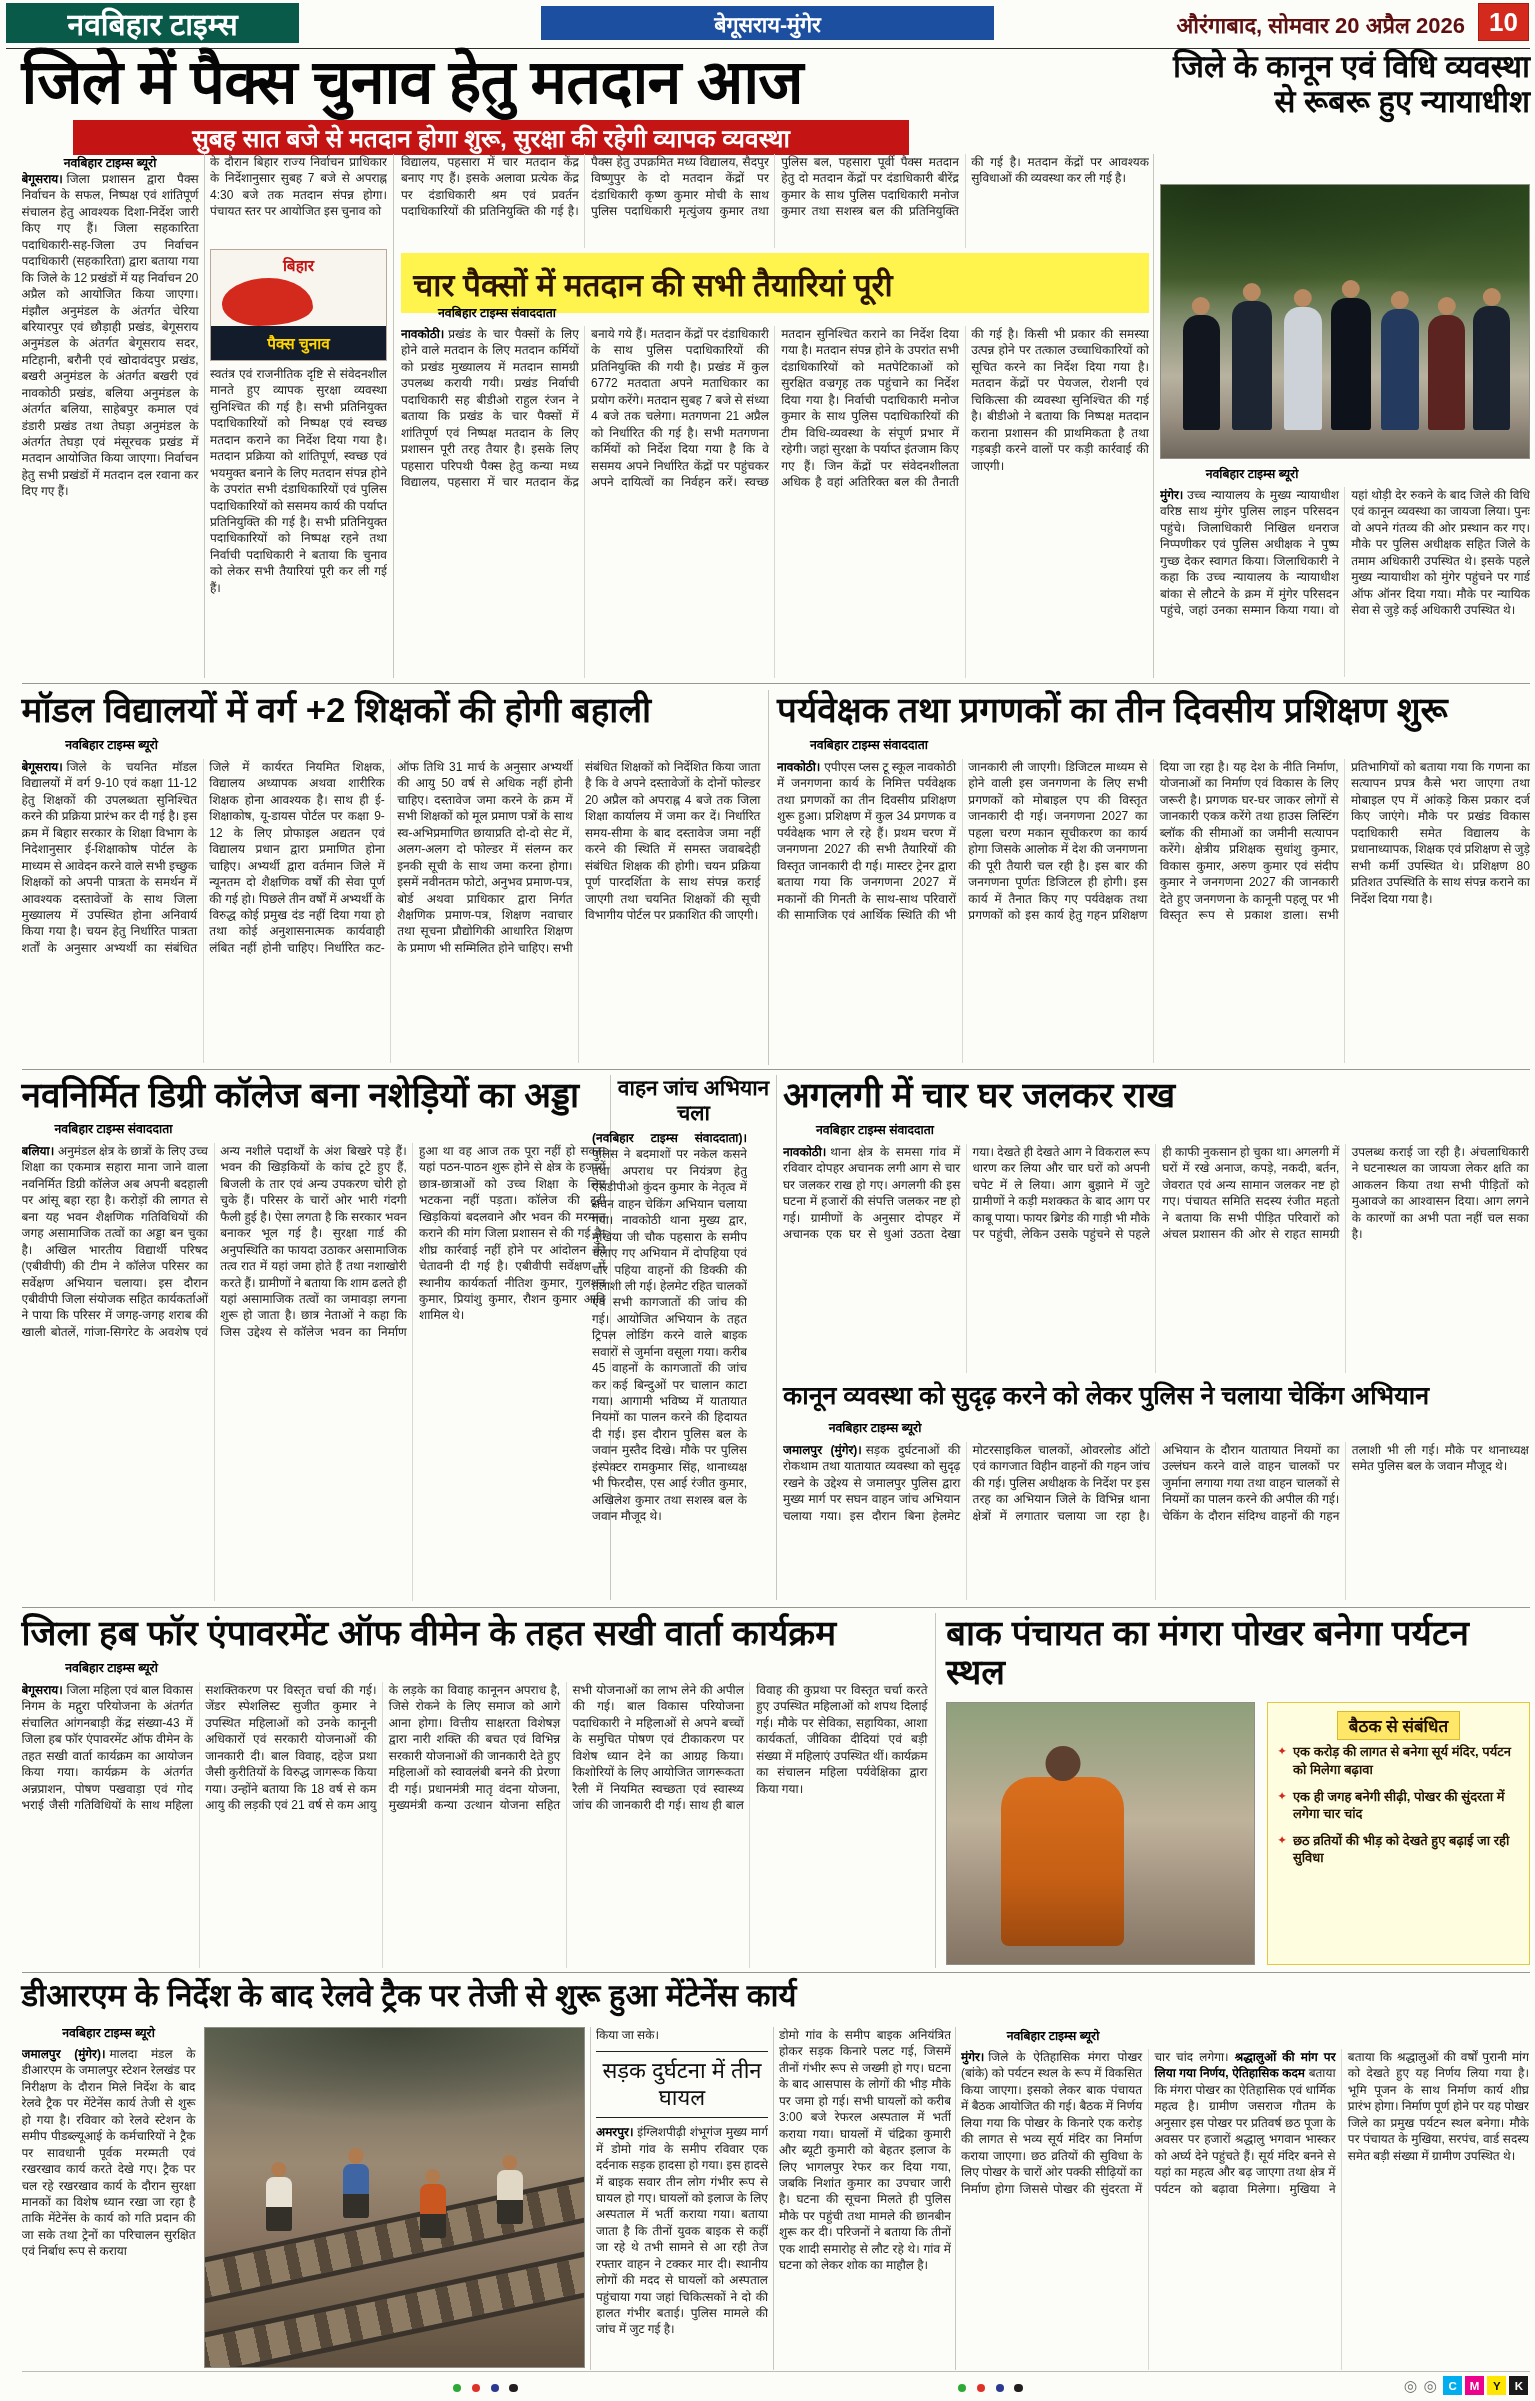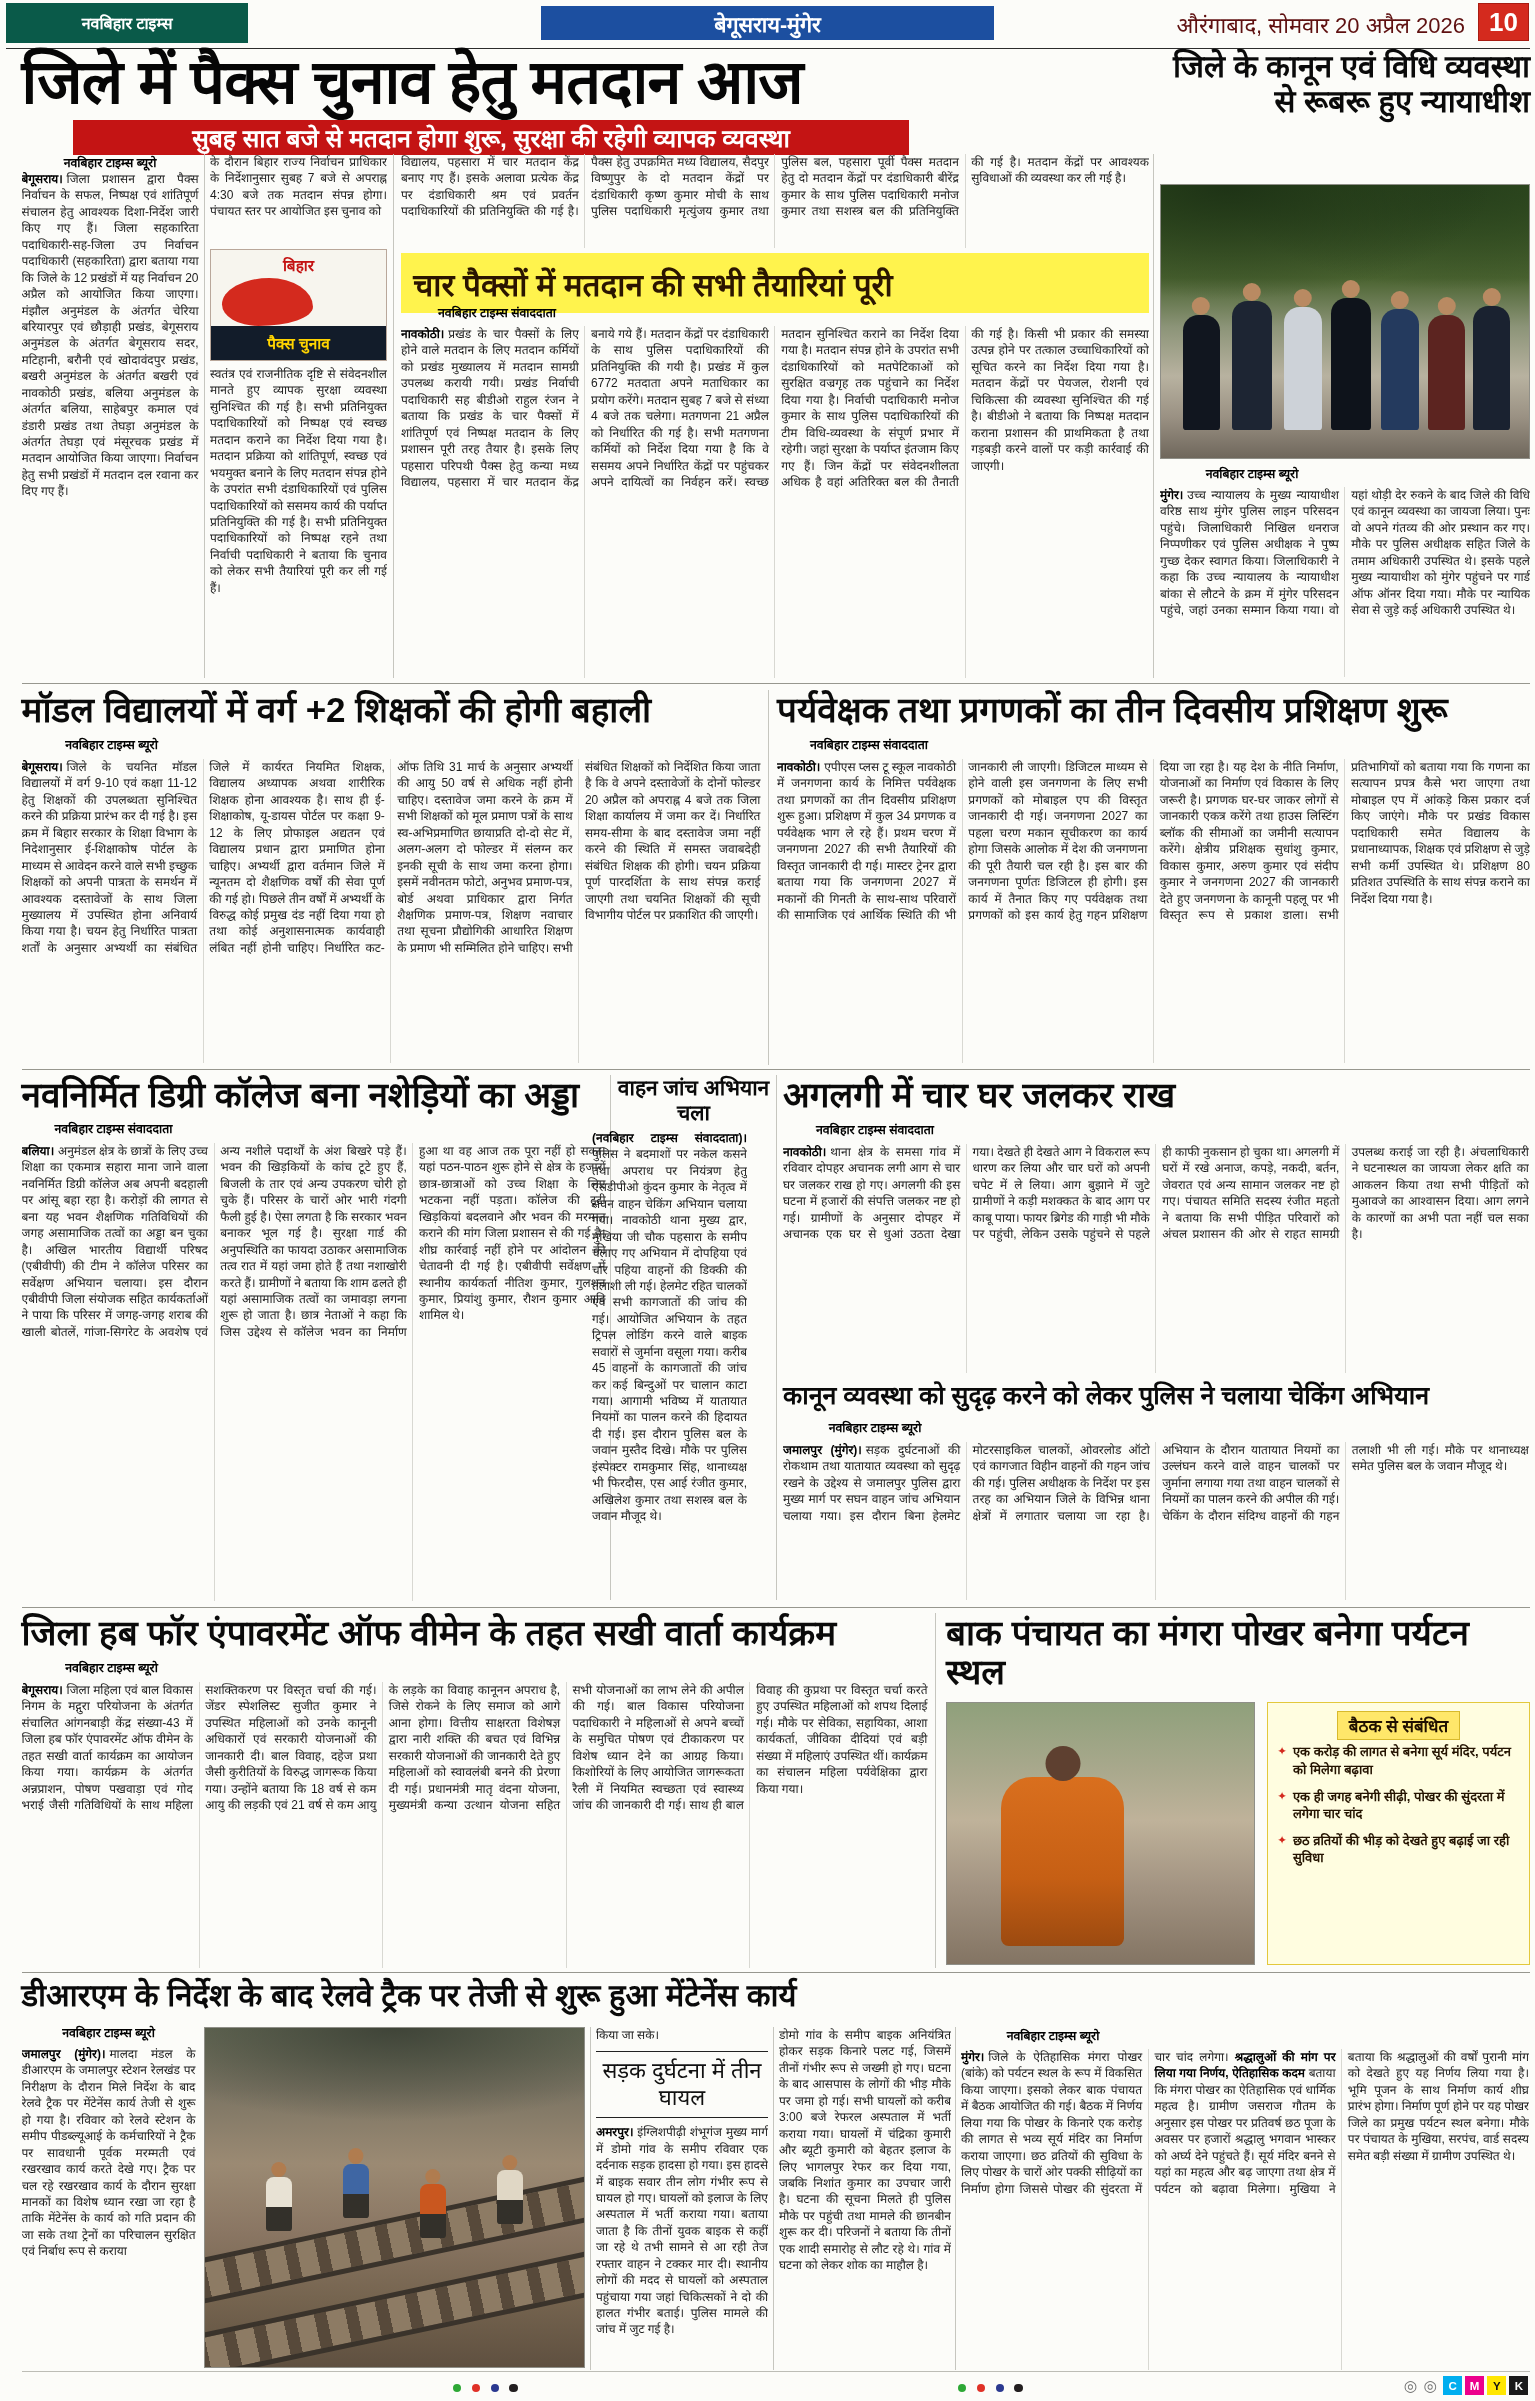--- a/index.html
+++ b/index.html
@@ -15,23 +15,23 @@
   .c4{column-count:4;column-gap:12.3px;column-rule:0.8px solid #d8d8d2}
   .c5{column-count:5;column-gap:12.3px;column-rule:0.8px solid #d8d8d2}
   .byline{font-weight:bold;font-size:12.3px;text-align:center;color:#000;white-space:nowrap;overflow:hidden}
   
   .h-xl{font-weight:800;font-size:61px;line-height:1.02;color:#060606;letter-spacing:-0.8px}
   .h-lg{font-weight:800;font-size:35px;line-height:1.12;color:#0a0a0a}
   .h-md{font-weight:800;font-size:31px;line-height:1.14;color:#0a0a0a}
   .h-sm{font-weight:800;font-size:25px;line-height:1.18;color:#0a0a0a}
   .h-col{font-weight:800;font-size:21px;line-height:1.2;text-align:center;color:#0a0a0a}
   
-  .masthead{left:6.1px;top:3.1px;width:242px;height:40px;background:var(--masthead_bg,#0a5a49);color:#fff;font-weight:800;font-size:16px;display:flex;align-items:center;justify-content:center}
+  .masthead{left:6.1px;top:3.1px;width:293px;height:40px;background:var(--masthead_bg,#0a5a49);color:#fff;font-weight:800;font-size:30px;display:flex;align-items:center;justify-content:center}
   .edition{left:541px;top:6.1px;width:453px;height:34px;background:var(--edition_bg,#1c4fa0);color:#fff;font-weight:800;font-size:21.5px;display:flex;align-items:center;justify-content:center}
-  .dateline-top{left:1060px;top:9.2px;width:405px;text-align:right;font-weight:400;font-size:22px;color:var(--date_text,#5e1010)}
+  .dateline-top{left:1060px;top:9.2px;width:405px;text-align:right;font-weight:700;font-size:22px;color:var(--date_text,#5e1010)}
   .pageno{left:1478px;top:3.1px;width:51px;height:38px;background:var(--page_badge_bg,#d42a1e);border:1.5px solid #a81c12;color:#fff;font-weight:800;font-size:26px;display:flex;align-items:center;justify-content:center}
   .header-rule{left:6.1px;top:48px;width:1524px;border-top:1.5px solid #2c2c2c}
   .banner{background:var(--banner_bg,#c41414);color:#fff;font-weight:800;font-size:24.6px;display:flex;align-items:center;justify-content:center}
   .yellowhead{background:var(--highlight_bg,#fff34d);color:#2b1500;font-weight:800;font-size:31.5px;display:flex;align-items:center;padding:0 12.3px}
   
   .rule-h{border-top:0.8px solid #97978f}
   .rule-v{border-left:0.8px solid #c6c6bf}
   
   .photo{border:0.8px solid #8f8f88;overflow:hidden}
   .judges{background:radial-gradient(120% 70% at 18% 0%,#1e3316 0%,rgba(0,0,0,0) 60%),radial-gradient(120% 70% at 82% 0%,#27401c 0%,rgba(0,0,0,0) 55%),linear-gradient(180deg,#33501f 0%,#4a6330 34%,#8c9478 52%,#b8b2a0 70%,#9a9183 85%,#6f675c 100%)}

